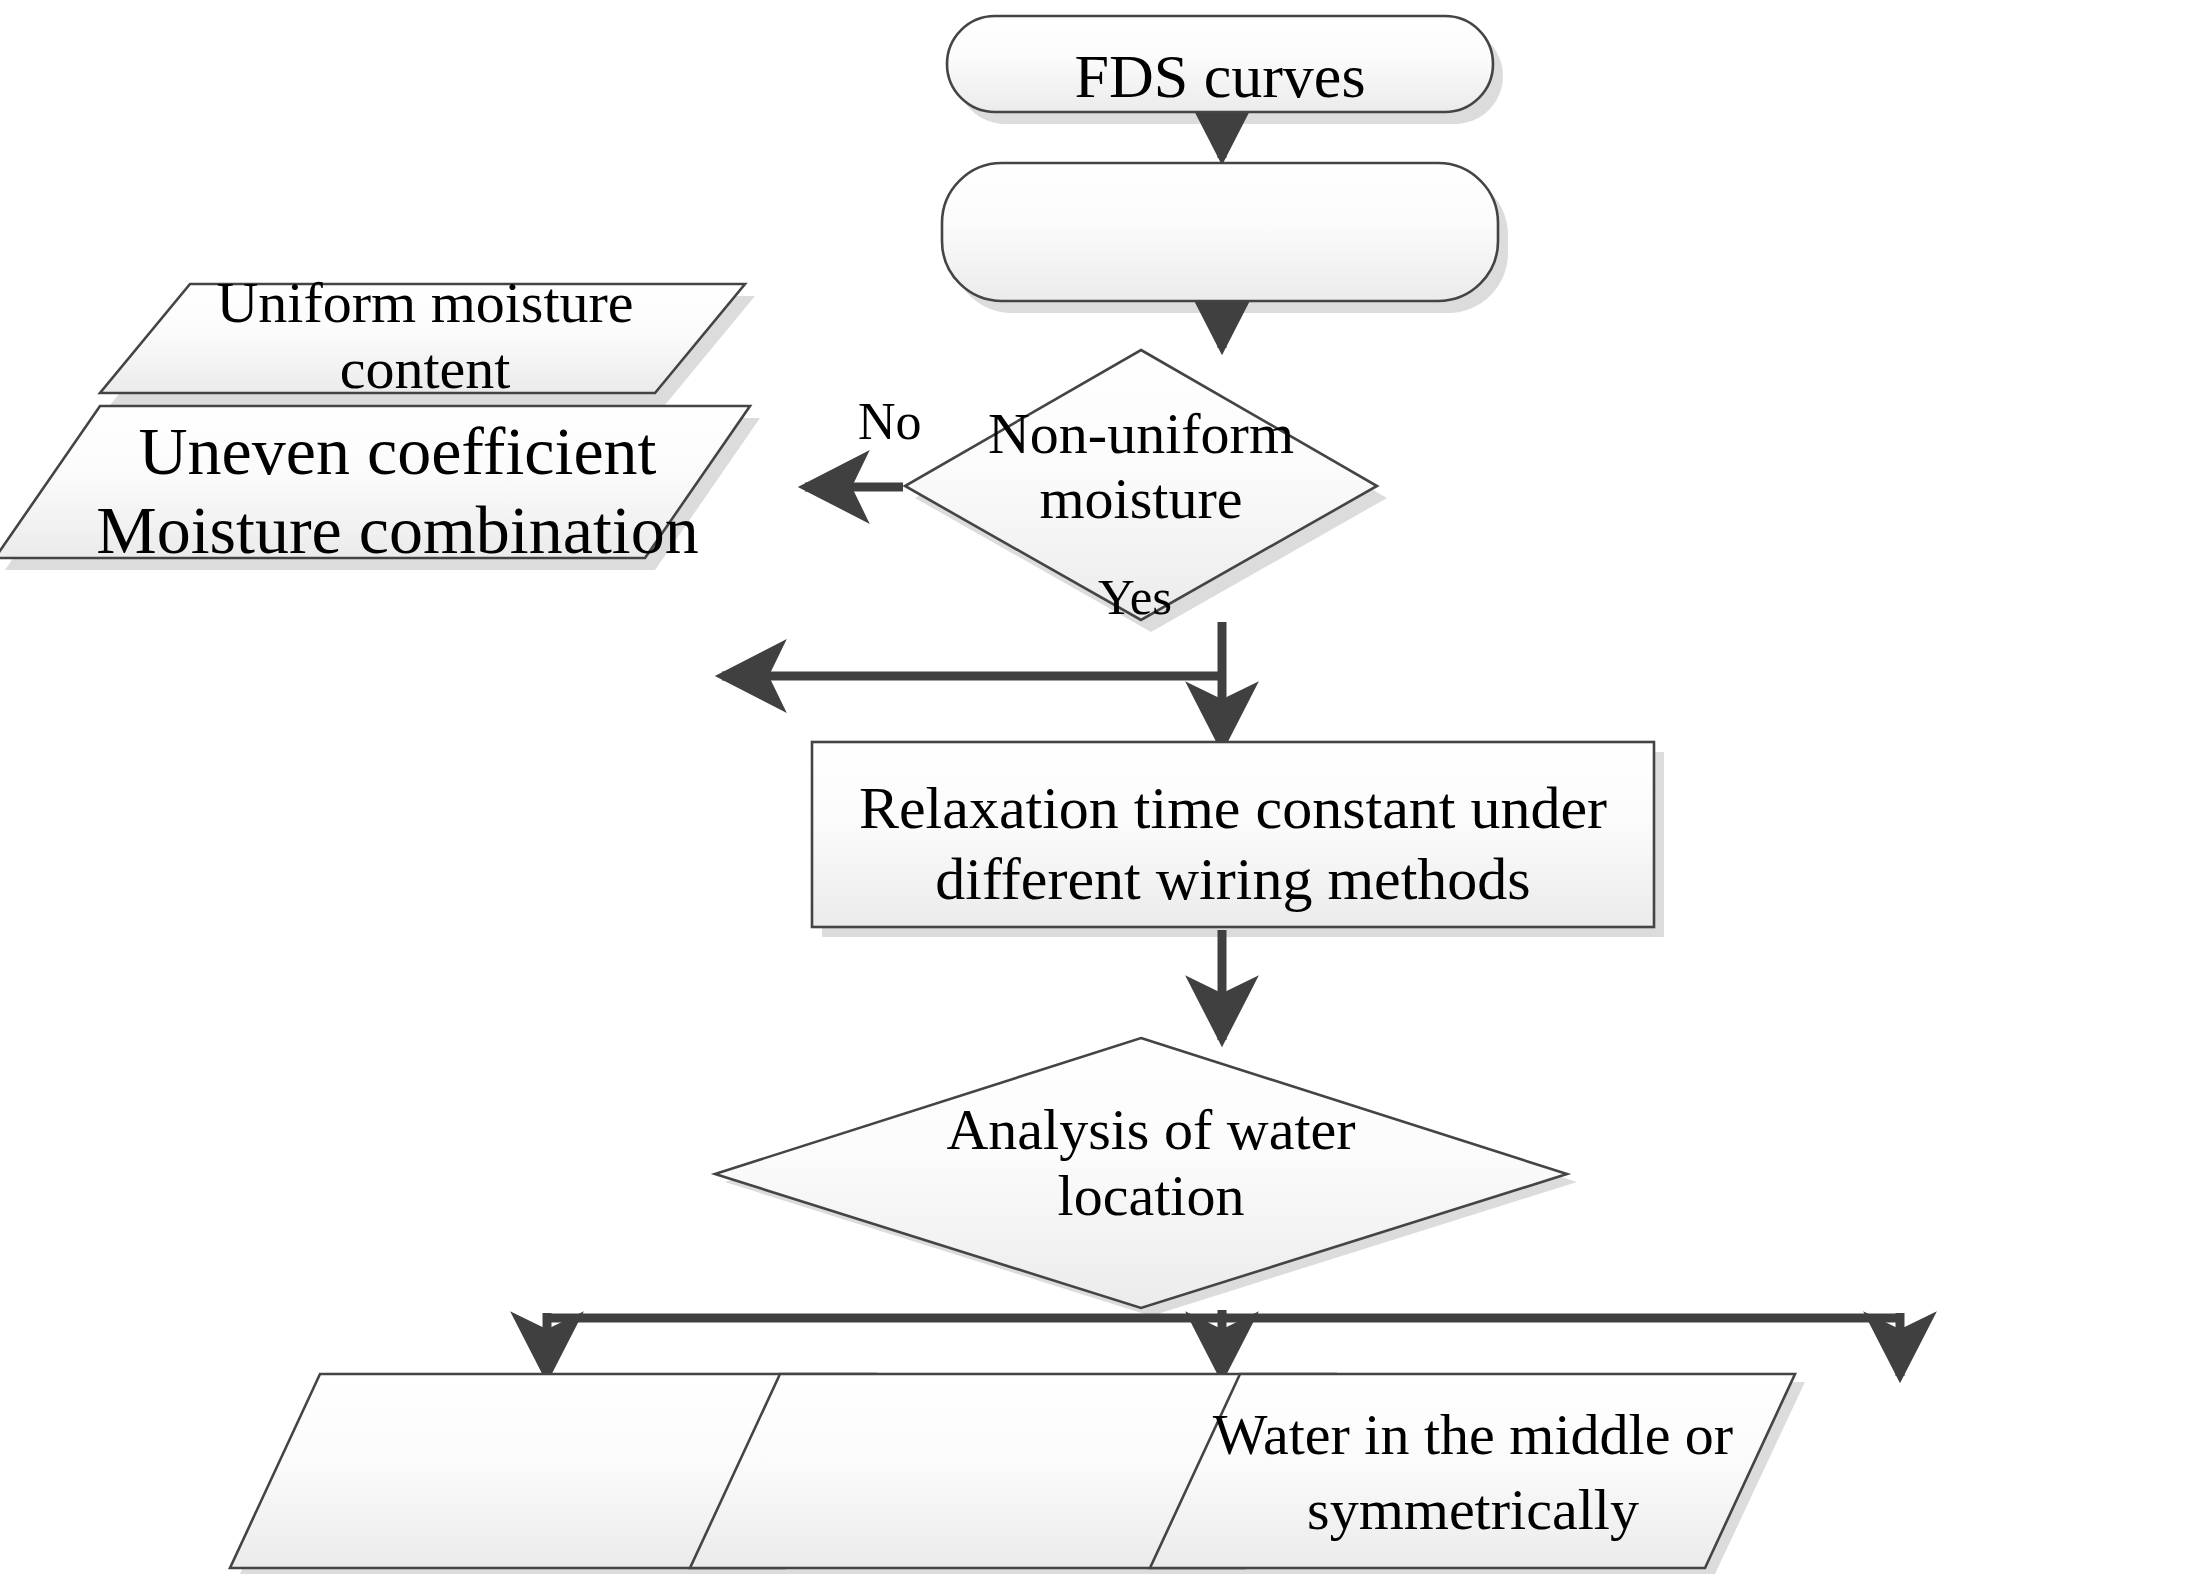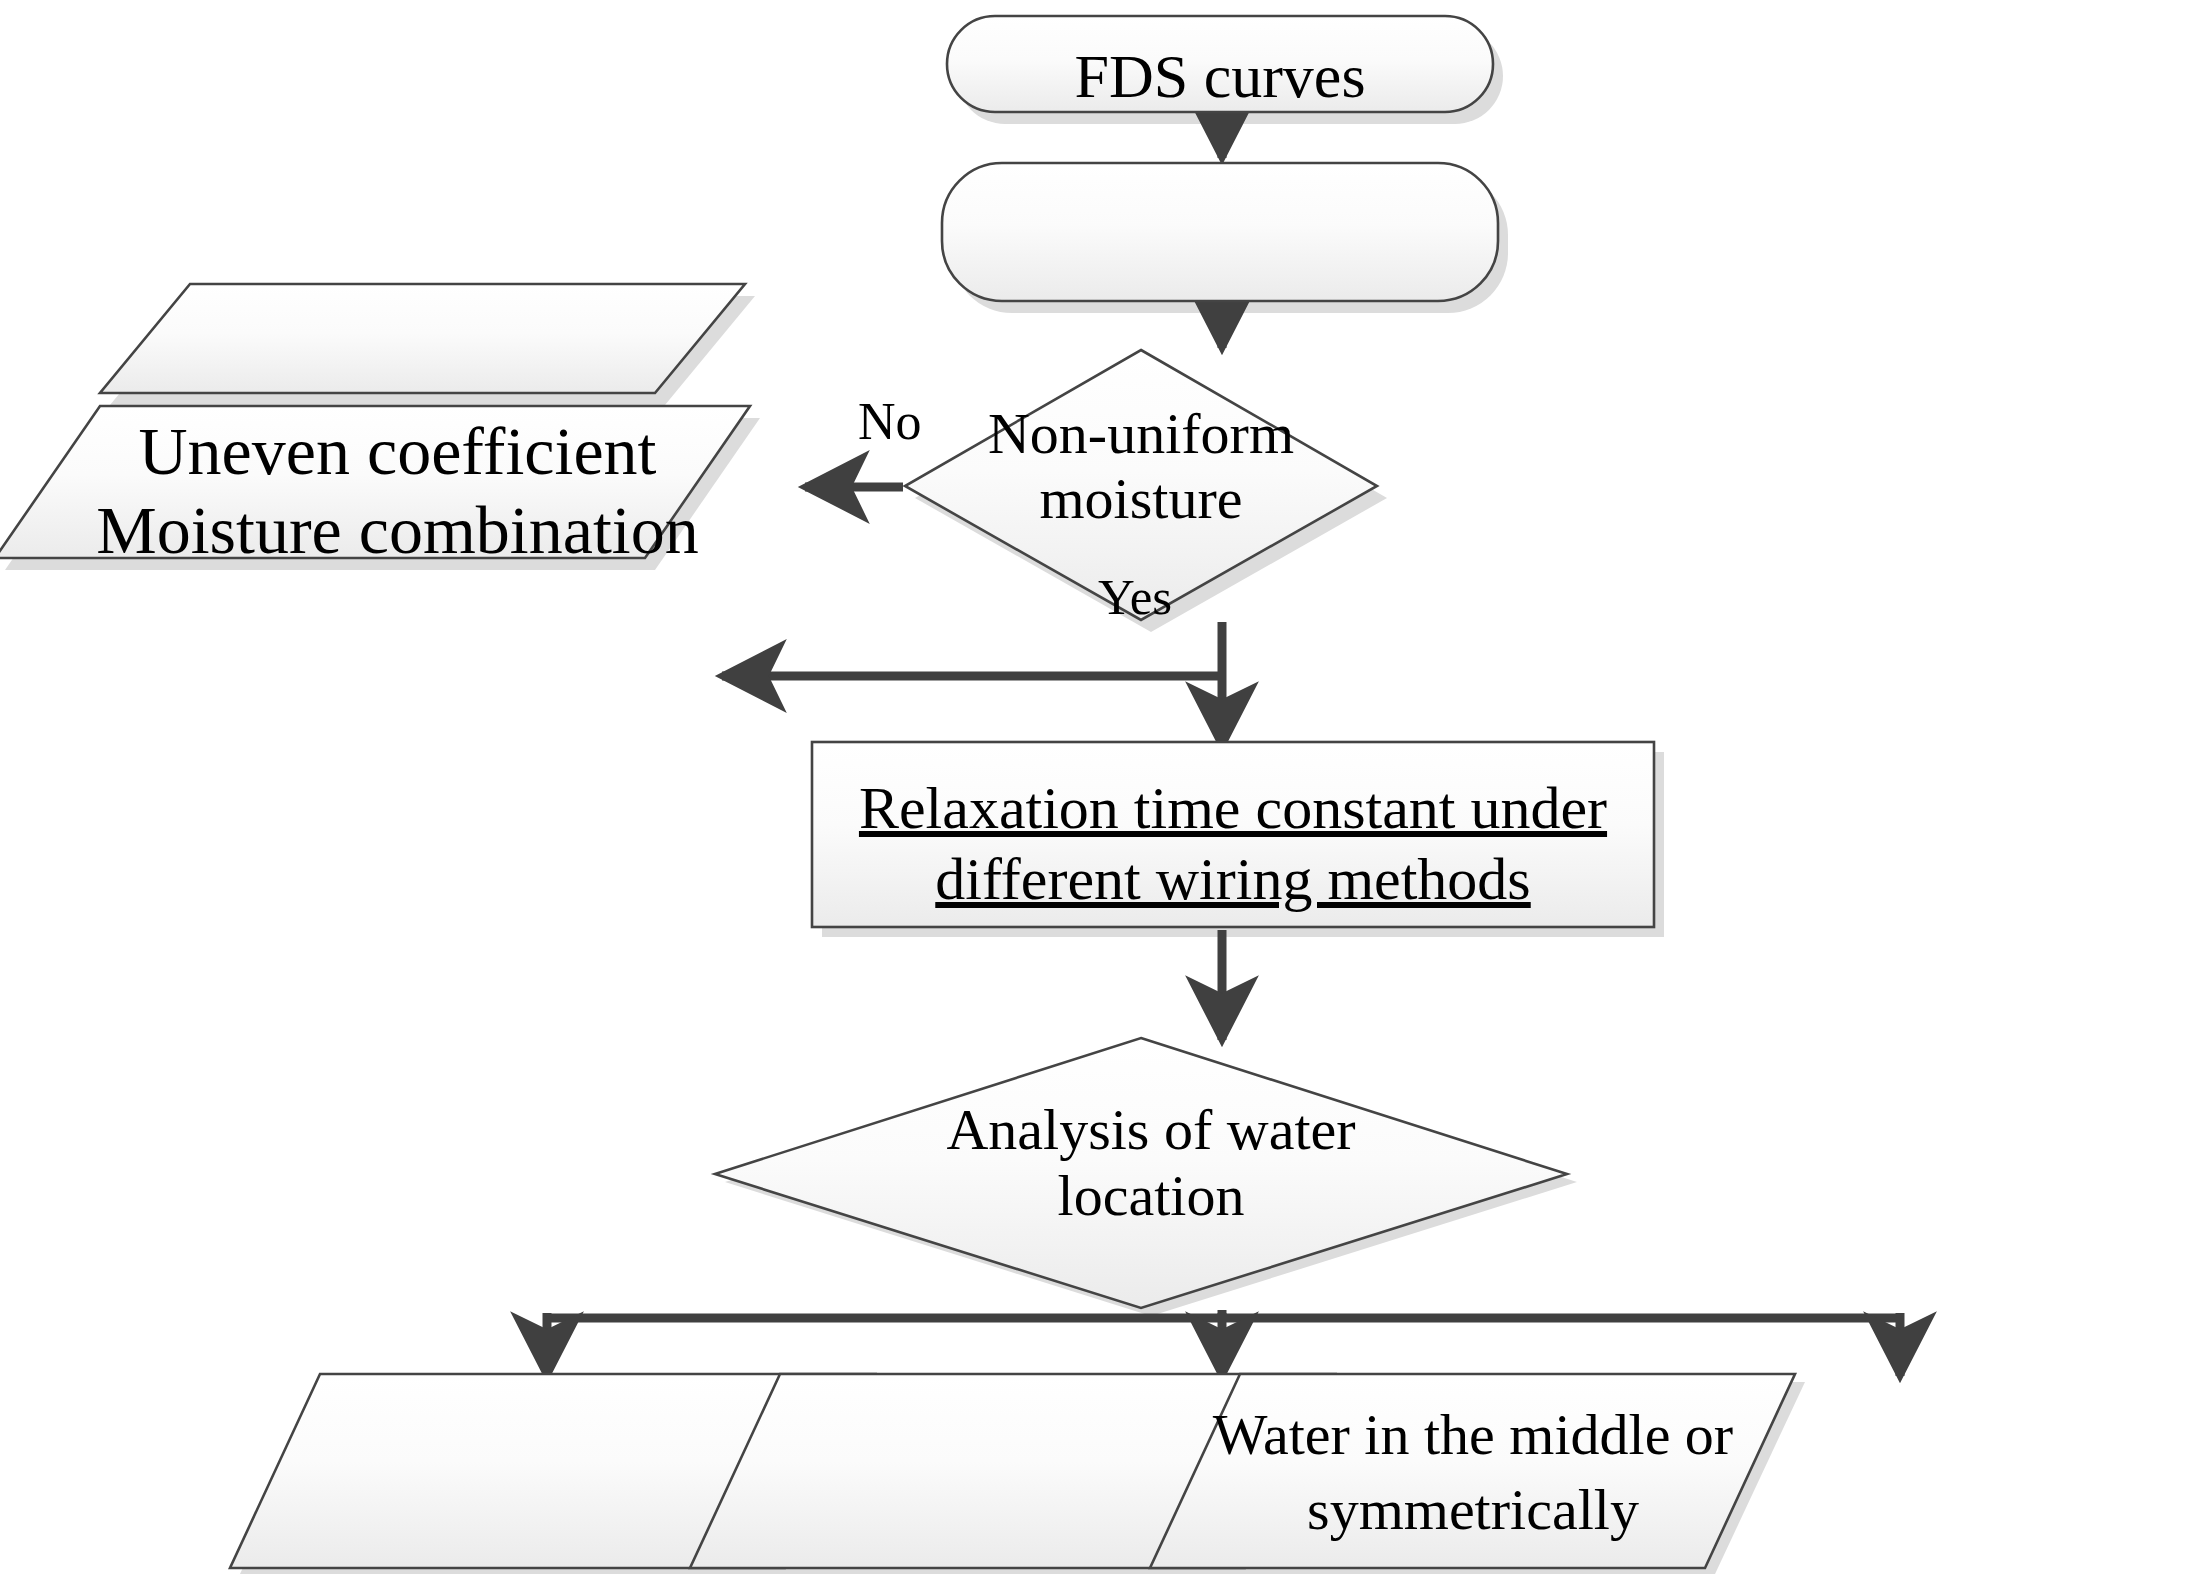--- a/index.html
+++ b/index.html
@@ -118,25 +118,27 @@
       <polygon points="1240,1374 1795,1374 1705,1568 1150,1568"></polygon>
     </g>
   </svg>
 
   <div class="node-text" style="left:947px; top:16px; width:546px; height:96px; font-size:62px; line-height:1.08;margin-top:12px;">FDS curves</div>
 
 
   <div class="node-text" style="left:931px; top:392px; width:420px; height:150px; font-size:58px; line-height:1.12;">Non-uniform
 moisture</div>
 
+  <div class="node-text" style="left:140px; top:276px; width:570px; height:120px; font-size:58px; line-height:1.14;">Uniform moisture
+content</div>
 
   <div class="node-text" style="left:90px; top:408px; width:615px; height:165px; font-size:68px; line-height:1.16;">Uneven coefficient
 Moisture combination</div>
 
-  <div class="node-text" style="left:812px; top:744px; width:842px; height:200px; font-size:60px; line-height:1.18;text-decoration:underline;">Relaxation time constant under
+  <div class="node-text" style="left:812px; top:744px; width:842px; height:200px; font-size:60px; line-height:1.18;">Relaxation time constant under
 different wiring methods</div>
 
   <div class="node-text" style="left:941px; top:1088px; width:420px; height:150px; font-size:58px; line-height:1.14;">Analysis of water
 location</div>
 
 
 
   <div class="node-text" style="left:1168px; top:1396px; width:610px; height:152px; font-size:58px; line-height:1.30;">Water in the middle or
 symmetrically</div>
 

